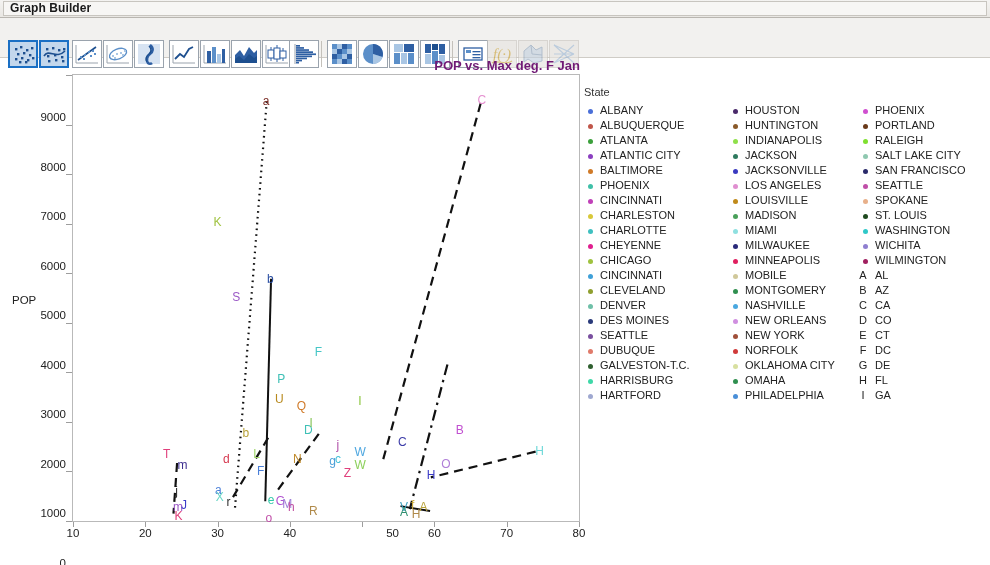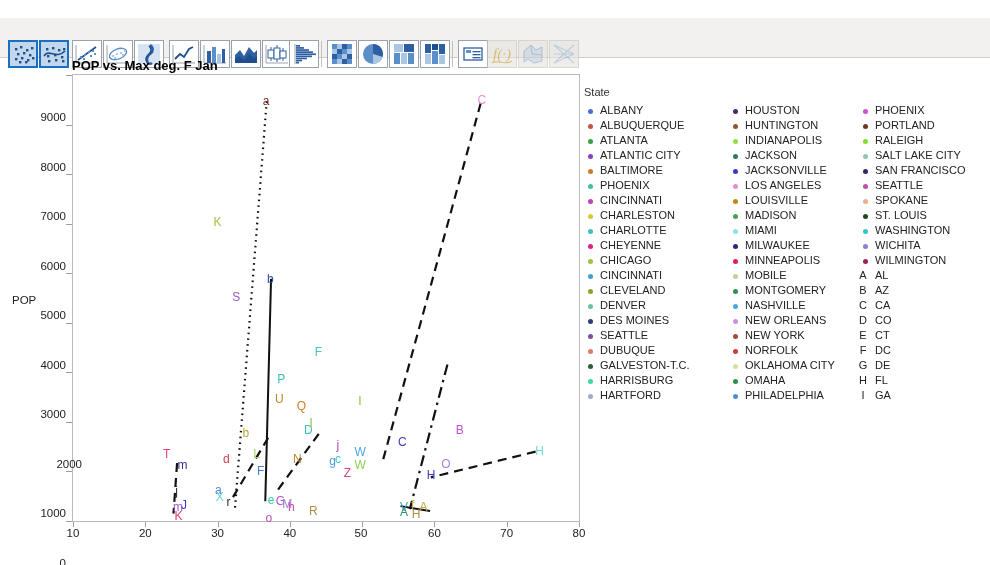--- a/index.html
+++ b/index.html
@@ -57,21 +57,21 @@
   
   #plotframe{
     position:absolute;
     left:72px;top:74px;width:508px;height:448px;
     border:1px solid #b9b9b9;
     background:#ffffff;
     box-sizing:border-box;
   }
   #charttitle{
     position:absolute;left:72px;top:58px;width:508px;
-    text-align:left;font-size:13px;font-weight:bold;color:#000000;
+    text-align:right;font-size:13px;font-weight:bold;color:#701a75;
   }
   #ylabel{
     position:absolute;left:12px;top:294px;font-size:11.5px;color:#222;
   }
   #xlabel{
     position:absolute;left:72px;top:544px;width:508px;text-align:center;
     font-size:11.5px;color:#222;
   }
   .ytick{
     position:absolute;right:0;width:44px;text-align:right;
@@ -108,20 +108,24 @@
     position:absolute;left:-1px;top:0;width:10px;text-align:center;
     font-size:11px;color:#222;
   }
   .lglabel{position:absolute;left:16px;top:0;}
 </style>
 </head>
 <body>
 
 <div id="app">
 
+  <div id="titlebar">
+    <div class="tbinner"></div>
+    <div id="titletext">Graph Builder</div>
+  </div>
 
   <div id="toolbar">
       <div class="sep" style="left: 66px;"></div>
       <div class="sep" style="left: 163px;"></div>
       <div class="sep" style="left: 321px;"></div>
       <div class="sep" style="left: 452px;"></div>
       <div class="sep" style="left: 481px;"></div>
       <div class="tbtn sel" title="Points" style="left: 8px;">
         <div style="position: absolute; left: 0px; top: 0px;"><svg width="26" height="24" viewBox="0 0 26 24">
             <rect x="5" y="6" width="2.4" height="2.4" fill="#1d4f8f"></rect>
@@ -567,21 +571,21 @@
           <span class="lgletter" style="color: rgb(34, 34, 34);">I</span>
           <span class="lglabel">GA</span>
         </div>
       </div>
     </div>
 
 <div class="ytick" style="top: 514px; left: 14px; width: 52px;">0</div>
     <div class="ytickmark" style="top: 521px;"></div>
     <div class="ytick" style="top: 464.444px; left: 14px; width: 52px;">1000</div>
     <div class="ytickmark" style="top: 471.444px;"></div>
-    <div class="ytick" style="top: 414.889px; left: 30px; width: 52px;">2000</div>
+    <div class="ytick" style="top: 414.889px; left: 14px; width: 52px;">2000</div>
     <div class="ytickmark" style="top: 421.889px;"></div>
     <div class="ytick" style="top: 365.333px; left: 14px; width: 52px;">3000</div>
     <div class="ytickmark" style="top: 372.333px;"></div>
     <div class="ytick" style="top: 315.778px; left: 14px; width: 52px;">4000</div>
     <div class="ytickmark" style="top: 322.778px;"></div>
     <div class="ytick" style="top: 266.222px; left: 14px; width: 52px;">5000</div>
     <div class="ytickmark" style="top: 273.222px;"></div>
     <div class="ytick" style="top: 216.667px; left: 14px; width: 52px;">6000</div>
     <div class="ytickmark" style="top: 223.667px;"></div>
     <div class="ytick" style="top: 167.111px; left: 14px; width: 52px;">7000</div>
@@ -591,21 +595,21 @@
     <div class="ytick" style="top: 68px; left: 14px; width: 52px;">9000</div>
     <div class="ytickmark" style="top: 75px;"></div>
     <div class="xtick" style="left: 53px; top: 527px;">10</div>
     <div class="xtickmark" style="left: 73px;"></div>
     <div class="xtick" style="left: 125.286px; top: 527px;">20</div>
     <div class="xtickmark" style="left: 145.286px;"></div>
     <div class="xtick" style="left: 197.571px; top: 527px;">30</div>
     <div class="xtickmark" style="left: 217.571px;"></div>
     <div class="xtick" style="left: 269.857px; top: 527px;">40</div>
     <div class="xtickmark" style="left: 289.857px;"></div>
-    <div class="xtick" style="left: 341px; top: 527px;">50</div>
+    <div class="xtick" style="left: 359px; top: 527px; text-align: right;">50</div>
     <div class="xtickmark" style="left: 362.143px;"></div>
     <div class="xtick" style="left: 414.429px; top: 527px;">60</div>
     <div class="xtickmark" style="left: 434.429px;"></div>
     <div class="xtick" style="left: 486.714px; top: 527px;">70</div>
     <div class="xtickmark" style="left: 506.714px;"></div>
     <div class="xtick" style="left: 559px; top: 527px;">80</div>
     <div class="xtickmark" style="left: 579px;"></div>
     <svg width="506" height="446" viewBox="0 0 506 446" style="position: absolute; left: 73px; top: 75px; pointer-events: none;">
       <line x1="193.72571428571428" y1="26.26444444444445" x2="161.92000000000002" y2="433.6111111111111" stroke="#111111" stroke-width="2.2" stroke-dasharray="1.6,4.2"></line>
       <line x1="198.06285714285713" y1="203.67333333333335" x2="192.27999999999997" y2="426.1777777777778" stroke="#111111" stroke-width="2"></line>

